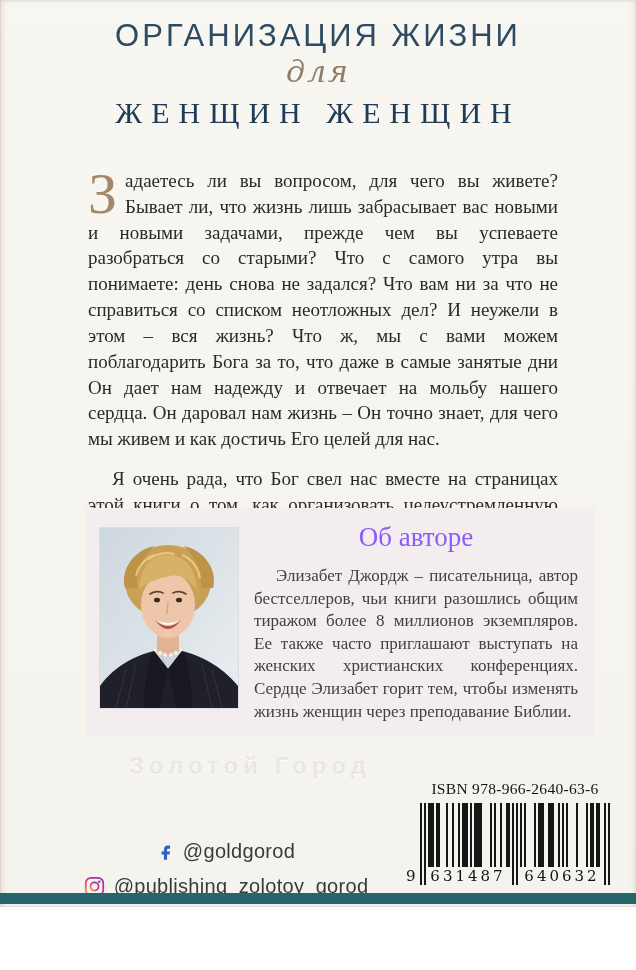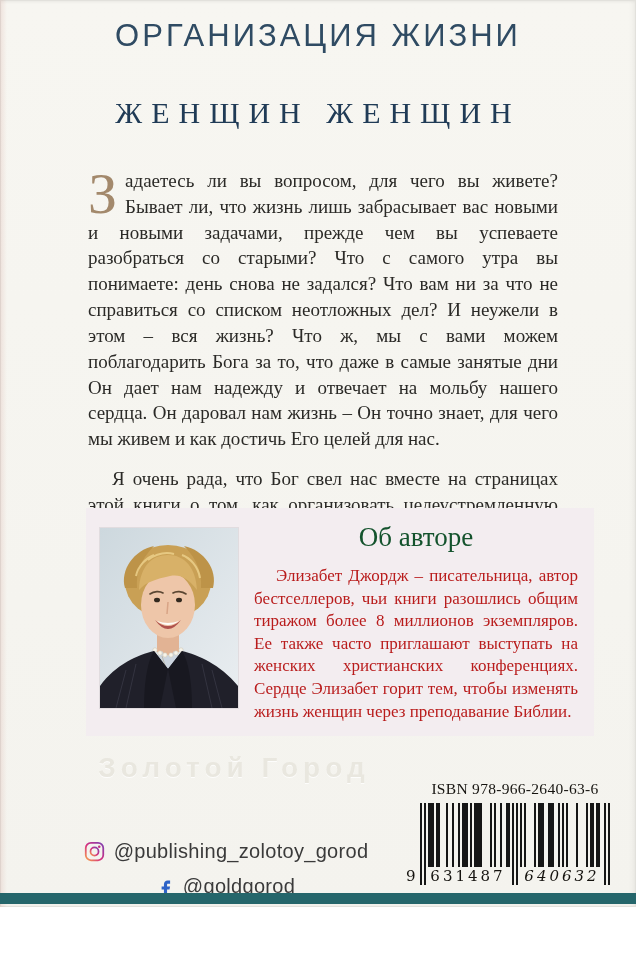--- a/index.html
+++ b/index.html
@@ -28,54 +28,55 @@
   .dropcap{float:left;font-size:58px;line-height:45px;padding:3px 8px 0 0;
     color:var(--dropcap);font-family:"Liberation Serif",serif;}
   
   .author-box{position:absolute;left:86px;top:508px;width:508px;height:228px;
     background:var(--author_box_bg);display:flex;}
   .photo{flex:none;width:138px;height:180px;margin:20px 0 0 14px;
     box-shadow:0 0 0 1px rgba(0,0,0,0.07);}
   .photo svg{display:block;}
   .author-col{flex:1;padding:14px 16px 0 16px;}
   .author-col h2{margin:0 0 12px 0;text-align:center;font-weight:400;
-    font-size:27px;color:#14532d;font-family:"Liberation Serif",serif;}
-  .author-col p{margin:0;font-size:17px;line-height:1.33;text-align:justify;text-indent:22px;color:#b91c1c;}
-  
-  .watermark{position:absolute;left:79px;top:752px;width:310px;text-align:center;
-    font-family:"Liberation Sans",sans-serif;font-weight:700;font-size:28px;letter-spacing:5px;
+    font-size:27px;color:#8b5cf6;font-family:"Liberation Serif",serif;}
+  .author-col p{margin:0;font-size:17px;line-height:1.33;text-align:justify;text-indent:22px;color:#404040;}
+  
+  .watermark{position:absolute;left:95px;top:752px;width:310px;text-align:center;
+    font-family:"Liberation Sans",sans-serif;font-weight:700;font-size:24px;letter-spacing:5px;
     color:var(--watermark);text-shadow:0 1px 0 rgba(255,255,255,0.8);}
   
   .footer-links{position:absolute;left:58px;top:834px;width:336px;
     font-family:"Liberation Sans",sans-serif;color:#3a3a3a;}
   .frow{display:flex;align-items:center;justify-content:center;gap:9px;height:35px;
     font-size:20px;letter-spacing:0.3px;}
   .frow .icon{display:flex;align-items:center;}
   
   .isbn-block{position:absolute;left:410px;top:780px;width:210px;text-align:center;}
   .isbn{font-family:"Liberation Serif",serif;font-size:15.5px;color:#15130f;letter-spacing:0.3px;}
   .bars{position:relative;width:190px;height:84px;margin:5px auto 0;}
   .bars i{position:absolute;top:0;width:2px;height:64px;background:var(--barcode_black);}
   .bars i.tall{height:82px;}
   .bdigits{position:absolute;top:64px;left:0;width:190px;height:20px;
     font-family:"DejaVu Serif",serif;font-size:15px;color:#15130f;}
   .bdigits span{position:absolute;top:0;}
   .bdigits .d0{left:-14px;}
   .bdigits .d1{left:8px;width:80px;text-align:center;letter-spacing:3px;}
-  .bdigits .d2{left:102px;width:80px;text-align:center;letter-spacing:3px;font-style:italic;}
+  .bdigits .d2{left:102px;width:80px;text-align:center;letter-spacing:3px;}
   
   .bottom-bar{position:absolute;left:0;right:0;bottom:3px;height:11px;background:var(--bottom_bar);}
   .fb-glyph svg{display:block;}
 </style>
 </head>
 <body>
 
 <div class="page">
 
   <div class="t1">ОРГАНИЗАЦИЯ ЖИЗНИ</div>
+  <div class="t2">для</div>
   <div class="t3">ЖЕНЩИН ЖЕНЩИН</div>
 
   <div class="intro">
     <p class="p1"><span class="dropcap">З</span><span>адаетесь ли вы вопросом, для чего вы живете? Бывает ли, что жизнь лишь забрасывает вас новыми и новыми задачами, прежде чем вы успеваете разобраться со старыми? Что с самого утра вы понимаете: день снова не задался? Что вам ни за что не справиться со списком неотложных дел? И неужели в этом – вся жизнь? Что ж, мы с вами можем поблагодарить Бога за то, что даже в самые занятые дни Он дает нам надежду и отвечает на мольбу нашего сердца. Он даровал нам жизнь – Он точно знает, для чего мы живем и как достичь Его целей для нас.</span></p>
     <p class="p2">Я очень рада, что Бог свел нас вместе на страницах этой книги о том, как организовать целеустремленную жизнь и какие привычки должны нам помочь.</p>
   </div>
 
   <div class="author-box">
     <div class="photo" title="Портрет Элизабет Джордж">
       <svg width="138" height="180" viewBox="0 0 138 180" xmlns="http://www.w3.org/2000/svg">
@@ -138,44 +139,44 @@
     </div>
     <div class="author-col">
       <h2>Об авторе</h2>
       <p>Элизабет Джордж – писательница, автор бестселлеров, чьи книги разошлись общим тиражом более 8 миллионов экземпляров. Ее также часто приглашают выступать на женских христианских конференциях. Сердце Элизабет горит тем, чтобы изменять жизнь женщин через преподавание Библии.</p>
     </div>
   </div>
 
   <div class="watermark">Золотой Город</div>
 
   <div class="footer-links">
+    <div class="frow">
+      <span class="icon fb-glyph">
+        <svg width="17" height="21" viewBox="0 0 24 24" xmlns="http://www.w3.org/2000/svg">
+          <path fill="#2e63c7" d="M15 8h3.5V3.5h-3.5c-2.9 0-5.2 2.3-5.2 5.2V12H6.5v4.3h3.3v7.2h4.4v-7.2h3.4l0.9-4.3h-4.3V9c0-.6.4-1 .8-1z"></path>
+        </svg>
+      </span>
+      <span>@goldgorod</span>
+    </div>
     <div class="frow">
       <span class="icon">
         <svg width="21" height="21" viewBox="0 0 24 24" xmlns="http://www.w3.org/2000/svg">
           <defs>
             <linearGradient id="igg" x1="0" y1="1" x2="1" y2="0">
               <stop offset="0" stop-color="#f7a34d"></stop>
                 <stop offset="0.45" stop-color="#d62f7f"></stop>
                 <stop offset="1" stop-color="#7b3fb3"></stop>
             </linearGradient>
           </defs>
           <rect x="2" y="2" width="20" height="20" rx="6" fill="none" stroke="url(#igg)" stroke-width="2"></rect>
           <circle cx="12" cy="12" r="4.6" fill="none" stroke="url(#igg)" stroke-width="2"></circle>
           <circle cx="17.4" cy="6.6" r="1.5" fill="#c13584"></circle>
         </svg>
       </span>
       <span>@publishing_zolotoy_gorod</span>
-    </div>
-    <div class="frow">
-      <span class="icon fb-glyph">
-        <svg width="17" height="21" viewBox="0 0 24 24" xmlns="http://www.w3.org/2000/svg">
-          <path fill="#2e63c7" d="M15 8h3.5V3.5h-3.5c-2.9 0-5.2 2.3-5.2 5.2V12H6.5v4.3h3.3v7.2h4.4v-7.2h3.4l0.9-4.3h-4.3V9c0-.6.4-1 .8-1z"></path>
-        </svg>
-      </span>
-      <span>@goldgorod</span>
     </div>
   </div>
 
   <div class="isbn-block">
     <div class="isbn">ISBN 978-966-2640-63-6</div>
     <div class="bars" id="barcode-bars">
       <div class="bdigits">
         <span class="d0">9</span>
         <span class="d1">631487</span>
         <span class="d2">640632</span>

